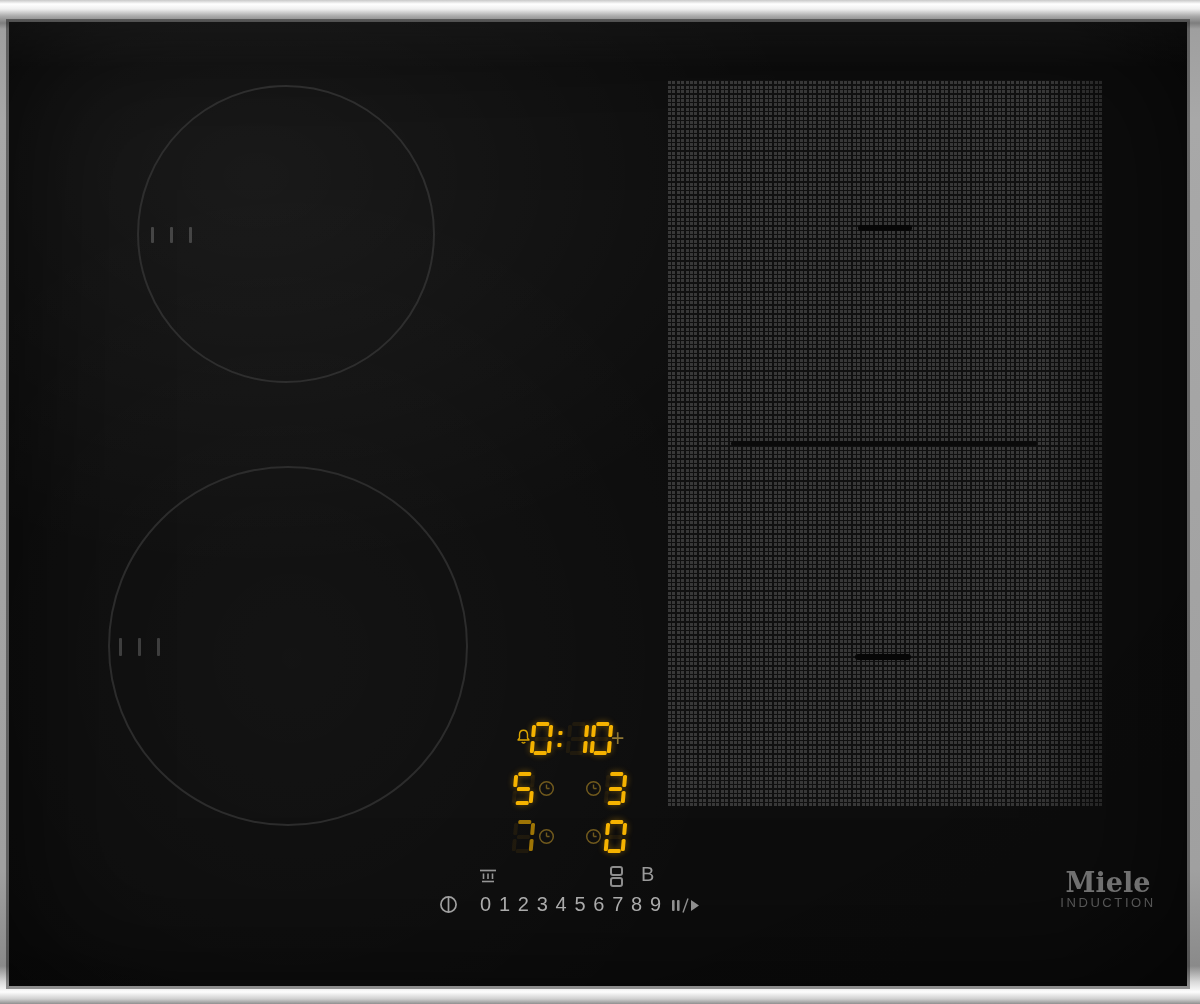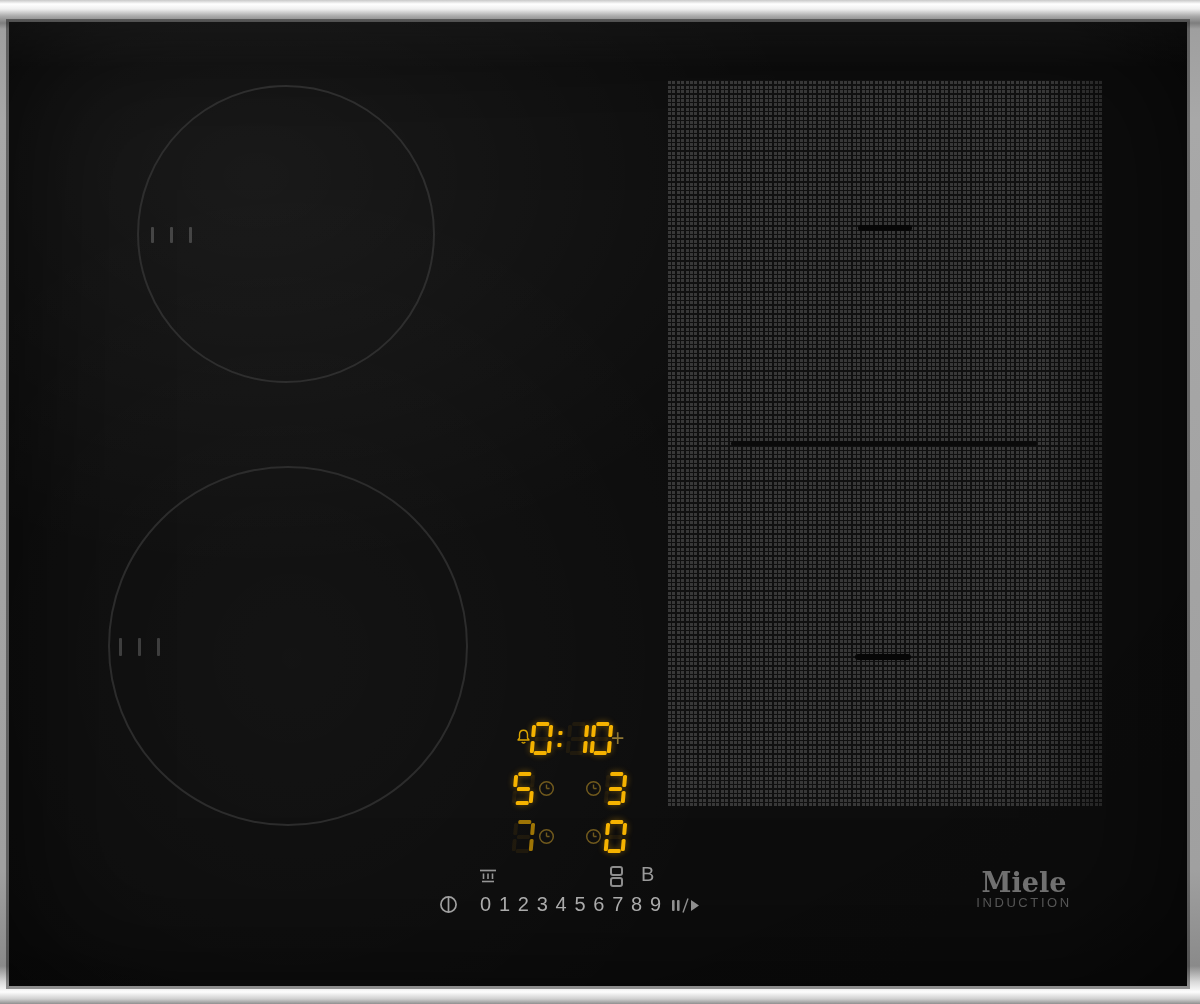--- a/index.html
+++ b/index.html
@@ -67,21 +67,21 @@
   .abs{position:absolute;z-index:4;}
   .plus-label{left:611px;top:725px;font-size:23px;color:#8f7733;font-weight:400;}
   .booster{left:641px;top:863px;font-size:20px;color:#9a9a9a;font-weight:500;}
   .bridge{left:610px;top:866px;width:13px;height:22px;}
   .bridge i{display:block;width:9px;height:6px;border:2px solid #8d8d8d;border-radius:3px;}
   .bridge i+i{margin-top:1px;}
   .digitrow{left:480px;top:893px;width:181px;display:flex;justify-content:space-between;
     font-size:20px;font-weight:500;color:#ababab;}
   .digitrow span{cursor:default;}
   .stopgo{left:671px;top:897px;}
-  .logo{left:972px;top:869px;width:104px;text-align:center;line-height:1;}
+  .logo{left:1056px;top:869px;width:104px;text-align:center;line-height:1;}
   .logo .word{font-family:"DejaVu Serif",serif;font-weight:700;font-size:27px;color:#707070;letter-spacing:0px;}
   .logo .sub{margin-top:0;font-size:13px;letter-spacing:2.6px;color:#565656;font-weight:400;}
   svg{display:block;}
 </style>
 </head>
 <body>
 
 <div class="stage">
   <div class="glass"></div>
 

